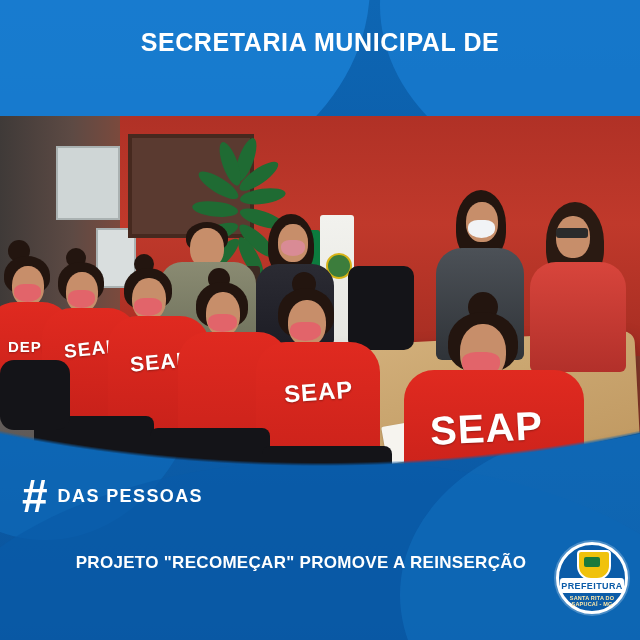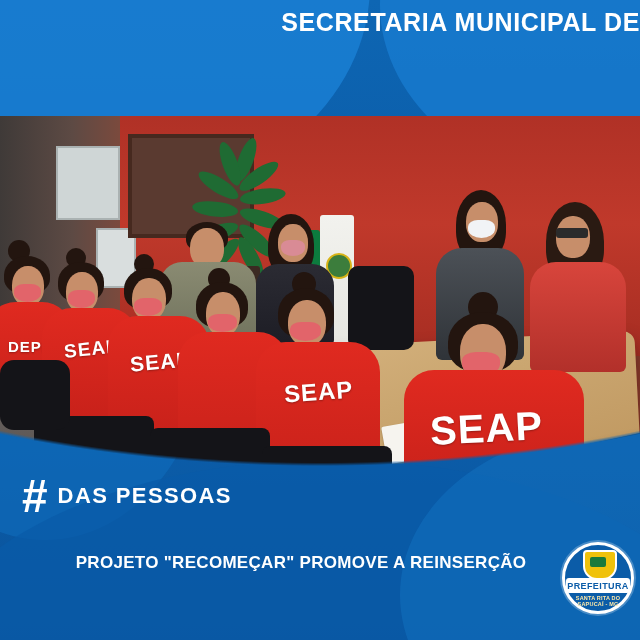--- a/index.html
+++ b/index.html
@@ -69,24 +69,24 @@
     width: 420px;
     height: 330px;
     border-radius: 50%;
     background: #1576c6;
     opacity: .45;
   }
 
   
   .header {
     position: absolute;
-    top: 6px;
+    top: 26px;
     left: 0;
     width: 640px;
-    text-align: right;
+    text-align: center;
     z-index: 5;
   }
   .header-line {
     color: #ffffff;
     font-weight: bold;
     font-size: 25px;
     letter-spacing: .6px;
     line-height: 32px;
     text-transform: uppercase;
   }
@@ -302,21 +302,21 @@
   }
   .hash-lines { display: flex; flex-direction: column; }
   .hash-line1 {
     color: #ffffff;
     font-size: 19px;
     letter-spacing: 2.2px;
     text-transform: uppercase;
   }
   .hash-line2 {
     color: #ffffff;
-    font-size: 22px;
+    font-size: 18px;
     font-weight: bold;
     letter-spacing: 1.4px;
     text-transform: uppercase;
   }
 
   
   .caption {
     position: absolute;
     left: 56px;
     top: 550px;
@@ -329,21 +329,21 @@
     font-size: 17px;
     font-weight: bold;
     line-height: 25px;
     letter-spacing: .3px;
     text-transform: uppercase;
   }
 
   
   .logo {
     position: absolute;
-    right: 6px;
+    right: 12px;
     bottom: 26px;
     width: 72px;
     height: 72px;
     z-index: 7;
   }
   .logo-ring {
     position: absolute;
     inset: 0;
     border-radius: 50%;
     background: #0b5ca8;

